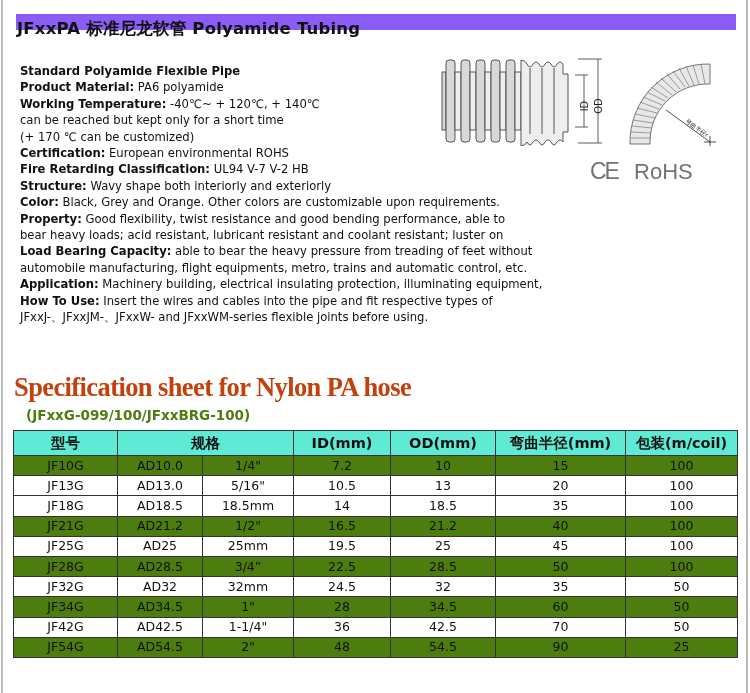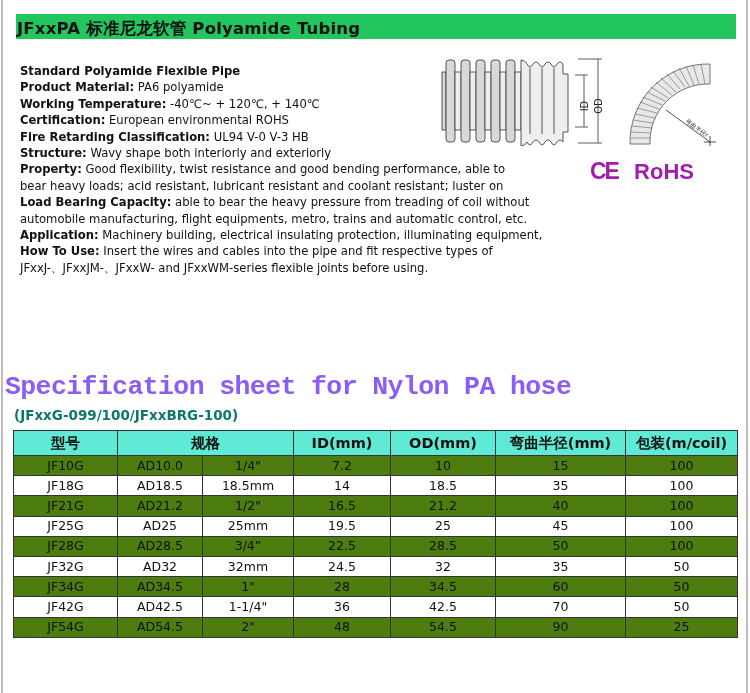--- a/index.html
+++ b/index.html
@@ -1,28 +1,28 @@
 <!DOCTYPE html>
 <html><head>
 <meta charset="utf-8">
 <style>
   html, body { margin:0; padding:0; background:#ffffff; }
   body { width:750px; height:693px; position:relative; overflow:hidden; font-family:"DejaVu Sans", sans-serif; color:#111; }
   .frame-left { position:absolute; left:1px; top:0; width:2px; height:693px; background:#bdbdbd; }
   .frame-right { position:absolute; left:746px; top:0; width:2px; height:693px; background:#bdbdbd; }
-  .title-bar { position:absolute; left:16px; top:14px; width:720px; height:25px; background:#22c55e; }
+  .title-bar { position:absolute; left:16px; top:14px; width:720px; height:16px; background:#8b5cf6; }
   .title-bar span { position:absolute; left:1px; top:4px; font-size:16.5px; font-weight:bold; letter-spacing:0.2px; white-space:nowrap; color:#111; }
   .desc { position:absolute; left:20px; top:63px; width:560px; font-size:11.6px; line-height:16.4px; color:#111; }
   .desc .line { white-space:nowrap; display:block; }
   .desc b { font-weight:bold; }
   .diagram { position:absolute; left:430px; top:56px; width:290px; height:90px; }
-  .cert { position:absolute; left:590px; top:158px; font-size:22px; font-weight:bold; color:#a21caf; font-family:"Liberation Sans", sans-serif; white-space:nowrap; }
+  .cert { position:absolute; left:590px; top:158px; font-size:22px; font-weight:normal; color:#737373; font-family:"Liberation Sans", sans-serif; white-space:nowrap; }
   .cert .ce { font-size:23px; margin-right:10px; letter-spacing:-2px; }
-  .spec-title { position:absolute; left:5px; top:372px; font-family:Liberation Mono, monospace; font-weight:bold; font-size:26.5px; letter-spacing:-0.6px; color:#8b5cf6; white-space:nowrap; }
-  .spec-sub { position:absolute; left:14px; top:407px; font-size:13.5px; font-weight:bold; color:#0f766e; white-space:nowrap; }
+  .spec-title { position:absolute; left:14px; top:372px; font-family:Liberation Serif, serif; font-weight:bold; font-size:26.5px; letter-spacing:-0.6px; color:#c2410c; white-space:nowrap; }
+  .spec-sub { position:absolute; left:26px; top:407px; font-size:13.5px; font-weight:bold; color:#4d7c0f; white-space:nowrap; }
   table.spec { position:absolute; left:13px; top:430px; border-collapse:collapse; table-layout:fixed; width:724px; }
   table.spec td, table.spec th { border:1.4px solid #333; text-align:center; padding:0; font-size:12.5px; color:#111; height:19.2px; line-height:18px; white-space:nowrap; }
   table.spec th { background:#5eead4; font-weight:bold; font-size:14.5px; height:24px; }
   table.spec tr.g td { background:#4d7c0f; }
   table.spec tr.w td { background:#ffffff; }
 </style>
 </head>
 <body>
 
 <div class="frame-left"></div>
@@ -30,26 +30,29 @@
 
 <div class="title-bar">
   <span>JFxxPA 标准尼龙软管 Polyamide Tubing</span>
 </div>
 
 <div class="desc">
   <span class="line"><b>Standard Polyamide Flexible Pipe</b></span>
   <div id="desc-lines">
       <span class="line"><b>Product Material:</b><span> PA6 polyamide</span></span>
       <span class="line"><b>Working Temperature:</b><span> -40℃~ + 120℃, + 140℃</span></span>
+      <span class="line"><span>can be reached but kept only for a short time</span></span>
+      <span class="line"><span>(+ 170 ℃ can be customized)</span></span>
       <span class="line"><b>Certification:</b><span> European environmental ROHS</span></span>
-      <span class="line"><b>Fire Retarding Classification:</b><span> UL94  V-0   V-3  HB</span></span>
+      <span class="line"><b>Fire Retarding Classification:</b><span> UL94  V-7   V-2  HB</span></span>
       <span class="line"><b>Structure:</b><span> Wavy shape both interiorly and exteriorly</span></span>
+      <span class="line"><b>Color:</b><span> Black, Grey and Orange. Other colors are customizable upon requirements.</span></span>
       <span class="line"><b>Property:</b><span> Good flexibility, twist resistance and good bending performance, able to</span></span>
       <span class="line"><span>bear heavy loads; acid resistant, lubricant resistant and coolant resistant; luster on</span></span>
-      <span class="line"><b>Load Bearing Capacity:</b><span> able to bear the heavy pressure from treading of coil without</span></span>
+      <span class="line"><b>Load Bearing Capacity:</b><span> able to bear the heavy pressure from treading of feet without</span></span>
       <span class="line"><span>automobile manufacturing, flight equipments, metro, trains and automatic control, etc.</span></span>
       <span class="line"><b>Application:</b><span> Machinery building, electrical insulating protection, illuminating equipment,</span></span>
       <span class="line"><b>How To Use:</b><span> Insert the wires and cables into the pipe and fit respective types of</span></span>
       <span class="line"><span>JFxxJ-、JFxxJM-、JFxxW- and JFxxWM-series flexible joints before using.</span></span>
     </div>
 </div>
 
 <div class="diagram">
   <svg width="290" height="90" viewBox="0 0 290 90">
     <g stroke="#444" stroke-width="0.9" fill="#d8d8d8">
@@ -141,20 +144,29 @@
       <tr class="g">
         <td>JF10G</td>
         <td>AD10.0</td>
         <td>1/4"</td>
         <td>7.2</td>
         <td>10</td>
         <td>15</td>
         <td>100</td>
       </tr>
       <tr class="w">
+        <td>JF13G</td>
+        <td>AD13.0</td>
+        <td>5/16"</td>
+        <td>10.5</td>
+        <td>13</td>
+        <td>20</td>
+        <td>100</td>
+      </tr>
+      <tr class="w">
         <td>JF18G</td>
         <td>AD18.5</td>
         <td>18.5mm</td>
         <td>14</td>
         <td>18.5</td>
         <td>35</td>
         <td>100</td>
       </tr>
       <tr class="g">
         <td>JF21G</td>

